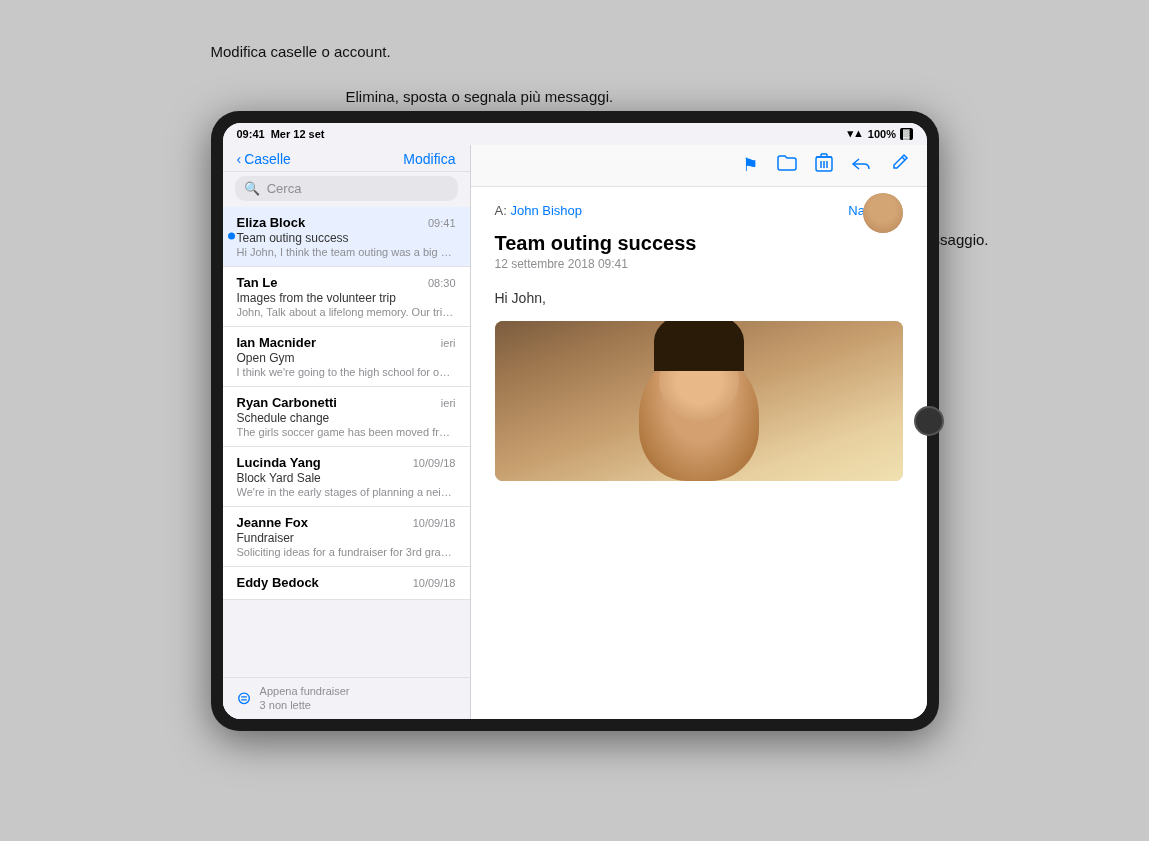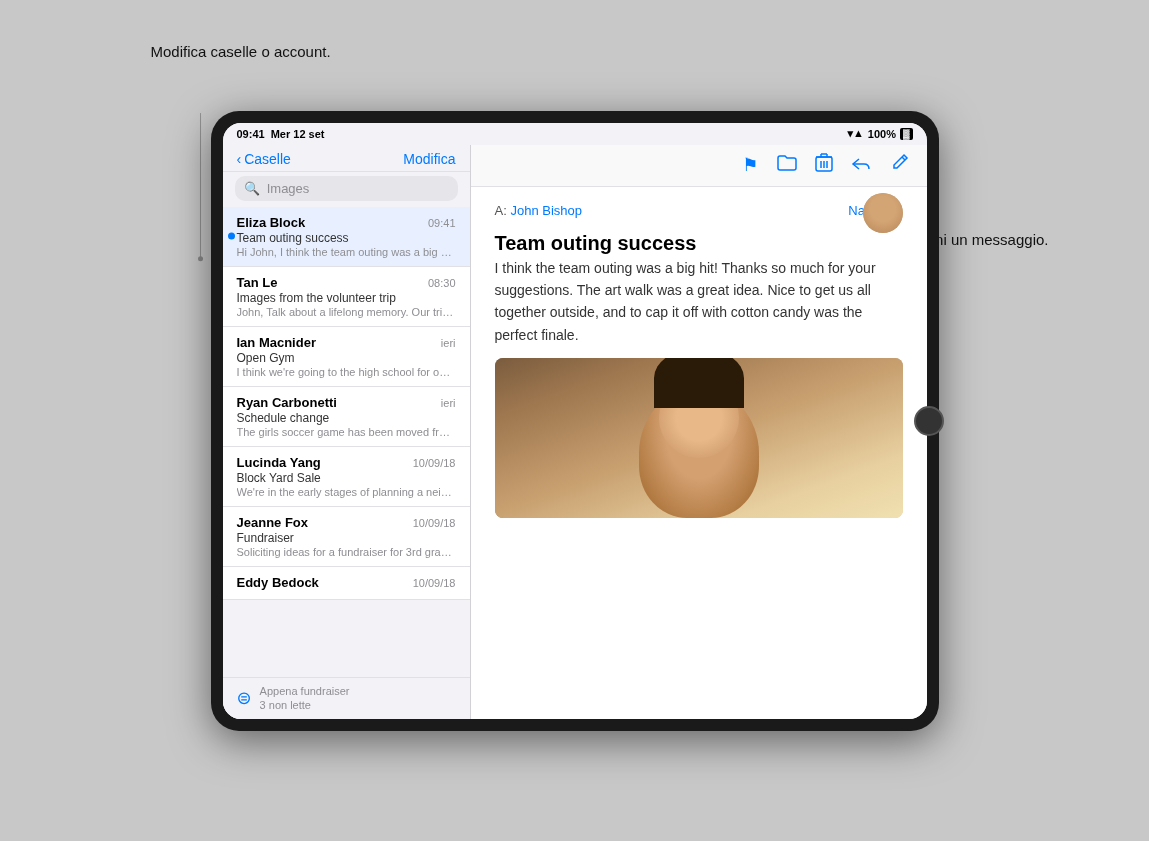--- a/index.html
+++ b/index.html
@@ -36,21 +36,21 @@
     }
 
     .ipad-frame {
       position: relative;
       width: 728px;
       height: 620px;
       background: #1a1a1a;
       border-radius: 28px;
       padding: 12px;
       box-shadow: 0 10px 40px rgba(0,0,0,0.5);
-      margin: 80px 120px;
+      margin: 80px 60px;
     }
 
     .ipad-screen {
       width: 100%;
       height: 100%;
       background: #f2f2f7;
       border-radius: 18px;
       overflow: hidden;
       display: flex;
       flex-direction: column;
@@ -348,20 +348,24 @@
 </head>
 <body>
 
 <div style="position: relative; display: inline-block;">
 
   <div class="annotation annotation-modifica">
     <span>Modifica caselle
 o account.</span>
   </div>
 
+  <div class="annotation annotation-elimina">
+    <span>Elimina, sposta o segnala
+più messaggi.</span>
+  </div>
 
   <div class="annotation annotation-componi">
     <span>Componi un
 messaggio.</span>
   </div>
 
   <svg class="svg-annotations" viewBox="0 0 1149 841" xmlns="http://www.w3.org/2000/svg">
 
     <line x1="130" y1="55" x2="130" y2="228" stroke="#888" stroke-width="1"></line>
     <circle cx="130" cy="228" r="3" fill="#888"></circle>
@@ -396,21 +400,21 @@
             <div class="back-btn">
               <span>‹</span>
               <span>Caselle</span>
             </div>
             <span class="modifica-btn">Modifica</span>
           </div>
 
 
           <div class="search-bar">
             <span>🔍</span>
-            <span>Images</span>
+            <span>Cerca</span>
           </div>
 
           <div class="email-list">
 
             <div class="email-item selected">
               <div class="unread-dot"></div>
               <div class="email-item-header">
                 <span class="email-sender">Eliza Block</span>
                 <span class="email-time">09:41</span>
               </div>
@@ -528,23 +532,24 @@
 
             <div class="email-to-line">
               <span>
                 <span>A:</span>
                 <span class="email-to-link">John Bishop</span>
               </span>
               <span class="nascondi-btn">Nascondi</span>
             </div>
 
             <div class="email-subject-view">Team outing success</div>
+            <div class="email-date-view">12 settembre 2018 09:41</div>
 
             <div class="email-body">
-              <p>I think the team outing was a big hit! Thanks so much for your suggestions. The art walk was a great idea. Nice to get us all together outside, and to cap it off with cotton candy was the perfect finale.</p>
+              <p>Hi John,</p>
             </div>
 
             <div class="email-image-placeholder">
               <div style="position:absolute;top:0;left:0;right:0;bottom:0;background:linear-gradient(160deg,#7a5c3e 0%,#a07850 20%,#c8a070 50%,#e8d0a0 80%,#f0e0b0 100%);"></div>
               <div style="position:absolute;bottom:0;left:50%;transform:translateX(-50%);width:120px;height:130px;background:radial-gradient(ellipse at 50% 30%,#d4a070 40%,#b07840 80%);border-radius:50% 50% 40% 40%;"></div>
               <div style="position:absolute;bottom:60px;left:50%;transform:translateX(-50%);width:80px;height:80px;background:radial-gradient(circle,#e8b888 40%,#c49060 100%);border-radius:50%;"></div>
 
               <div style="position:absolute;bottom:110px;left:50%;transform:translateX(-50%);width:90px;height:60px;background:#2a1a08;border-radius:50% 50% 0 0;"></div>
             </div>
 

